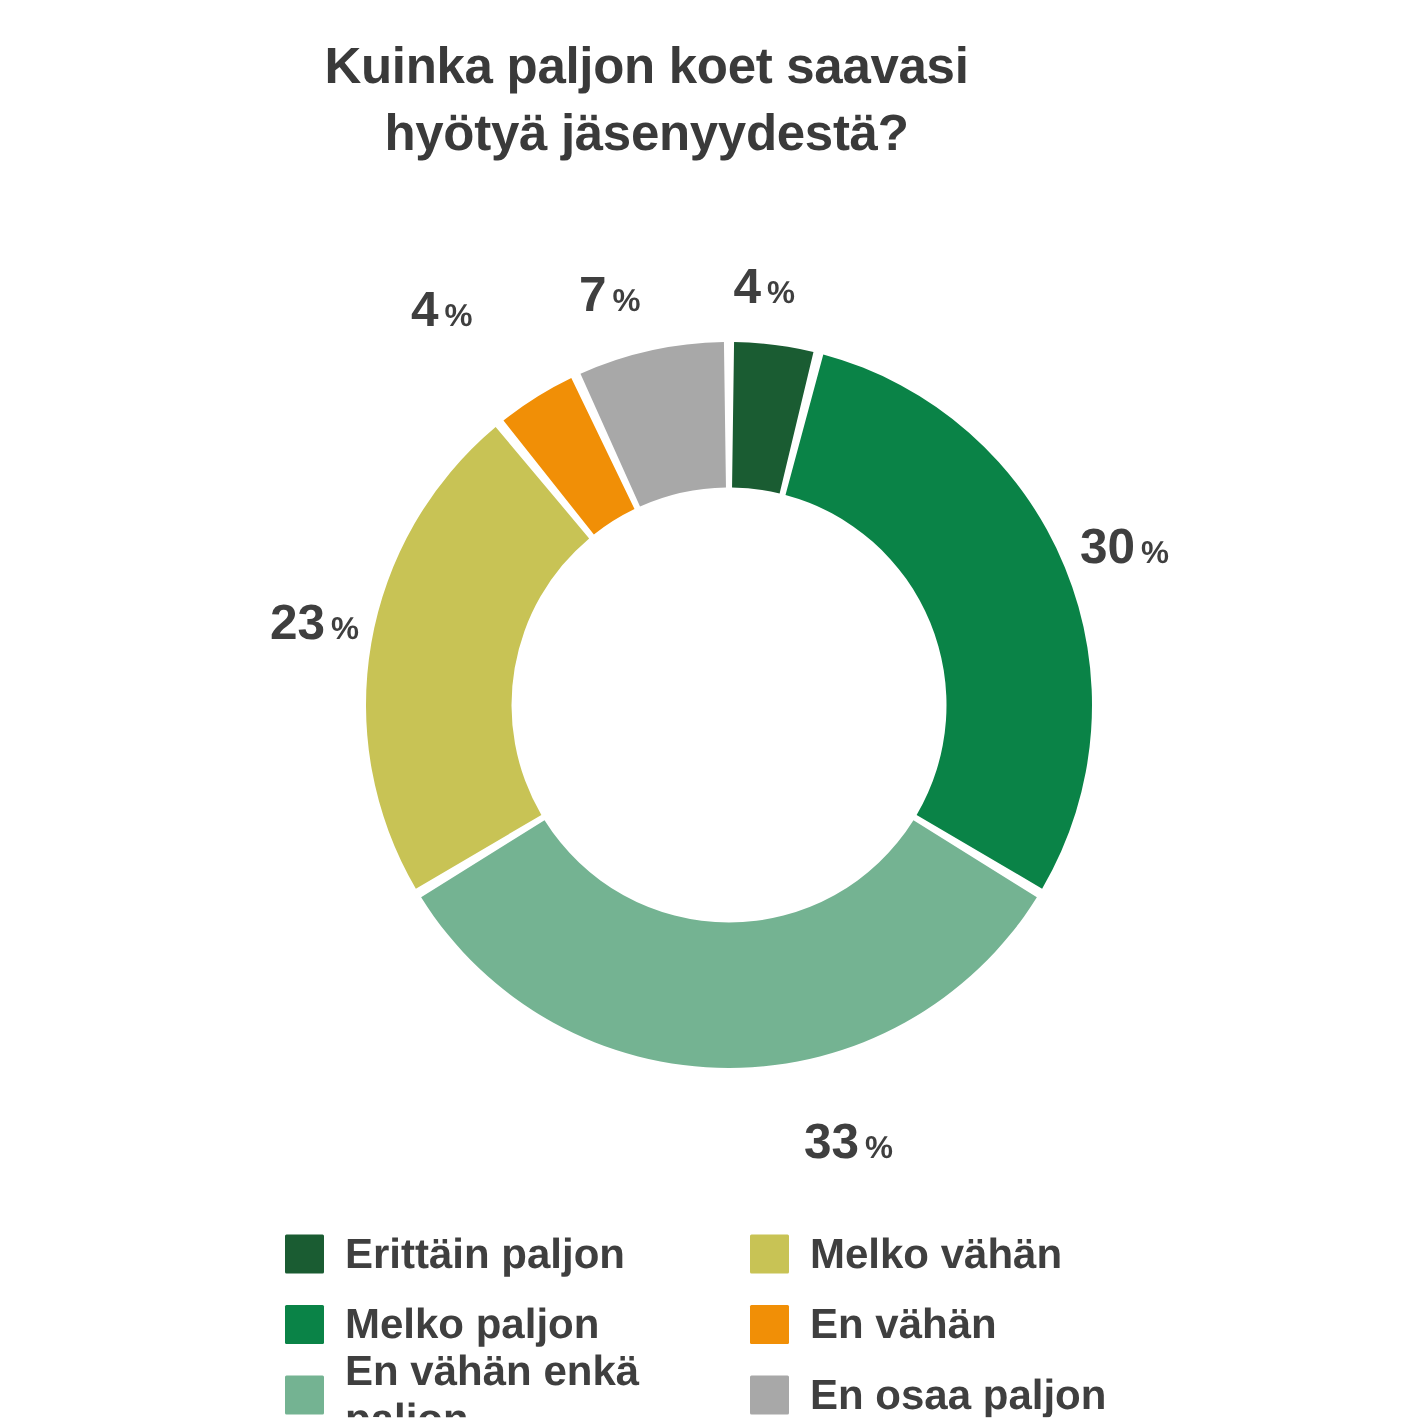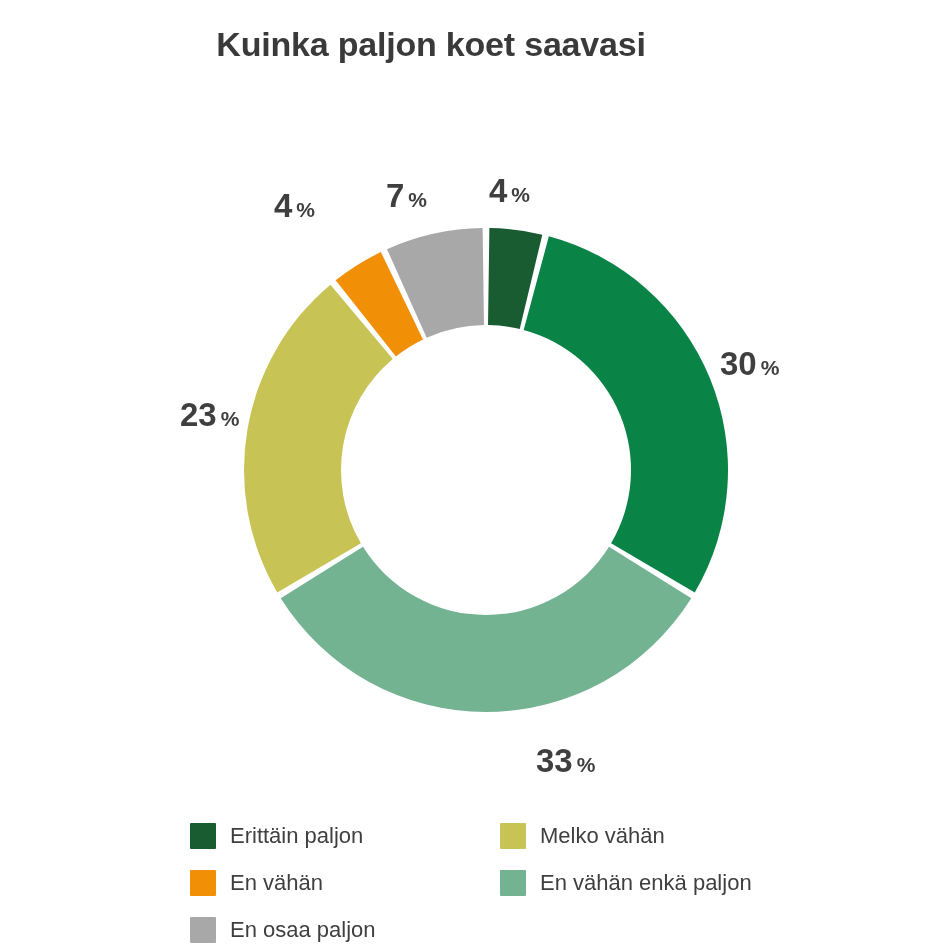--- a/index.html
+++ b/index.html
@@ -76,31 +76,33 @@
     align-items: center;
     gap: 14px;
   }
   .swatch {
     width: 26px;
     height: 26px;
     flex: 0 0 26px;
     border-radius: 1px;
   }
   .legend-label {
-    font-size: 22px;
+    font-size: 28px;
     color: #3f3f3f;
+    font-weight: bold;
   }
 </style>
 </head>
 <body>
 
 <div id="page">
 
   <div class="title">
     <span class="line">Kuinka paljon koet saavasi</span>
+    <span class="line">hyötyä jäsenyydestä?</span>
   </div>
 
   <div id="donut-wrap">
     <svg id="donut-svg" width="500" height="500" viewBox="0 0 500 500">
       <g id="donut-slices">
           <path d="M 253.37884764207317 8.023589189748378 A 242 242 0 0 1 306.3189101803346 14.644565909135224 L 283.74480155433275 108.98124816869674 A 145 145 0 0 0 252.02451614917607 105.01413401865088 Z" fill="#1a5c32"></path>
           <path d="M 312.8684616866255 16.30884371641855 A 242 242 0 0 1 458.75369751789776 372.4168851613455 L 375.07969479378175 323.3489601173351 A 145 145 0 0 0 287.6691196056227 109.97843941686236 Z" fill="#0a8347"></path>
           <path d="M 455.2542275498254 378.1979019833183 A 242 242 0 0 1 44.745772450174655 378.1979019833185 L 127.01709506312119 326.81279251066604 A 145 145 0 0 0 372.98290493687887 326.81279251066593 Z" fill="#74b392"></path>
           <path d="M 41.246302482102266 372.41688516134553 A 242 242 0 0 1 94.4197719070811 64.63875101155762 L 156.7804418451519 138.93644172180103 A 145 145 0 0 0 124.92030520621829 323.34896011733514 Z" fill="#c8c355"></path>
           <path d="M 99.65602012563758 60.366965653298394 A 242 242 0 0 1 144.86236440697513 32.0319344906041 L 187.00430925211322 119.39929959147764 A 145 145 0 0 0 159.9178632984192 136.37690090796804 Z" fill="#f18f06"></path>
@@ -131,20 +133,24 @@
   <div id="legend">
     <div class="legend-item">
       <span class="swatch" style="background: rgb(26, 92, 50);"></span>
       <span class="legend-label">Erittäin paljon</span>
     </div>
     <div class="legend-item">
       <span class="swatch" style="background: rgb(200, 195, 85);"></span>
       <span class="legend-label">Melko vähän</span>
     </div>
     <div class="legend-item">
+      <span class="swatch" style="background: rgb(10, 131, 71);"></span>
+      <span class="legend-label">Melko paljon</span>
+    </div>
+    <div class="legend-item">
       <span class="swatch" style="background: rgb(241, 143, 6);"></span>
       <span class="legend-label">En vähän</span>
     </div>
     <div class="legend-item">
       <span class="swatch" style="background: rgb(116, 179, 146);"></span>
       <span class="legend-label">En vähän enkä paljon</span>
     </div>
     <div class="legend-item">
       <span class="swatch" style="background: rgb(168, 168, 168);"></span>
       <span class="legend-label">En osaa paljon</span>

